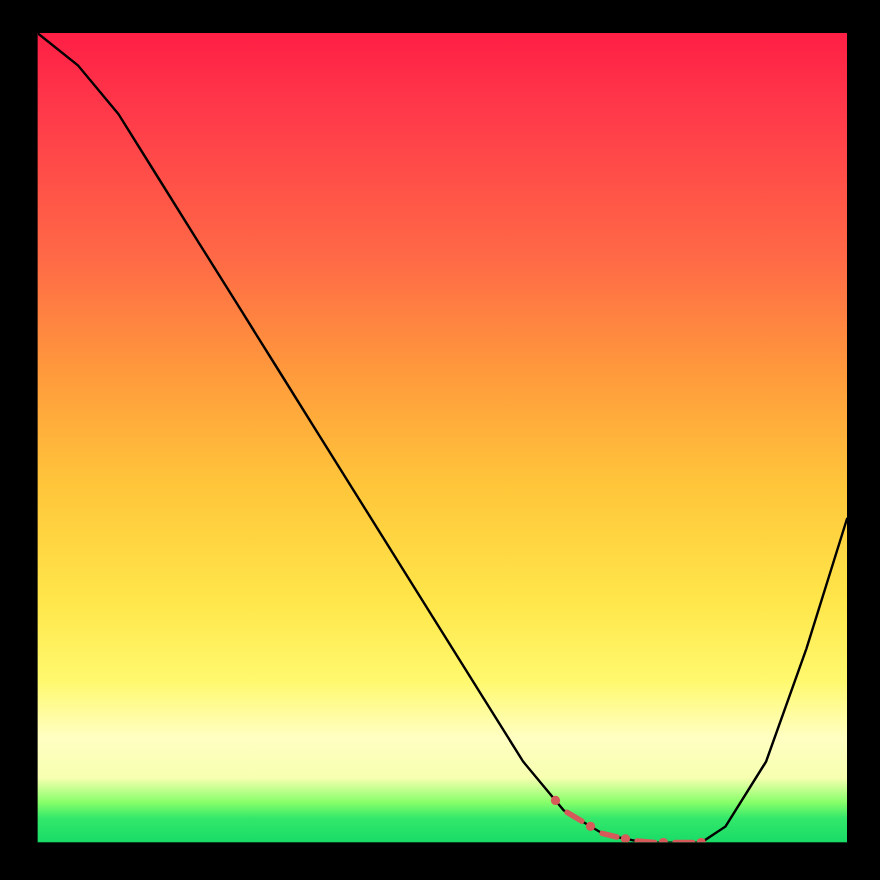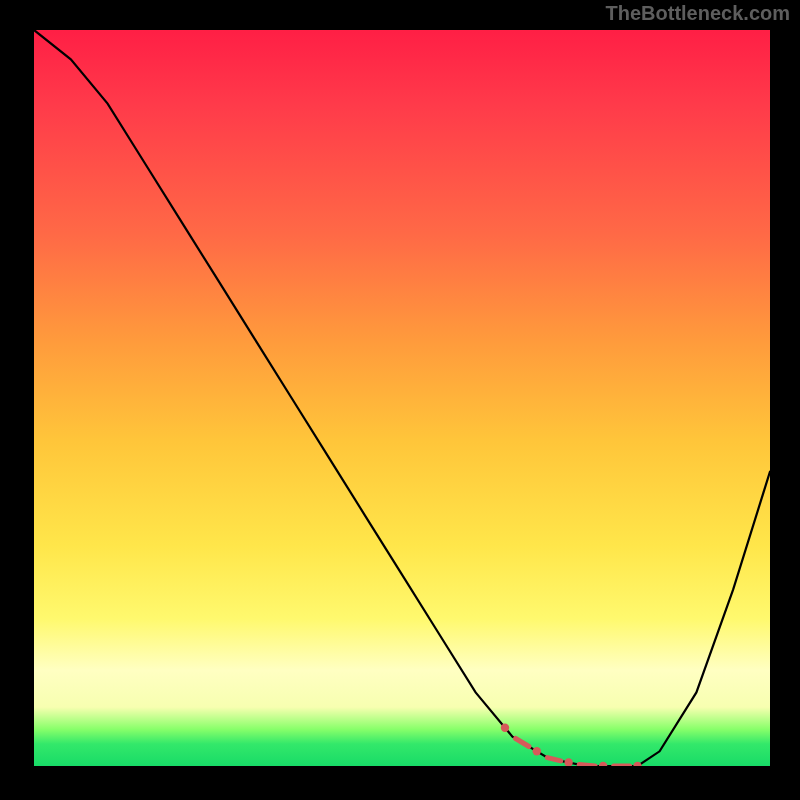--- a/index.html
+++ b/index.html
@@ -62,21 +62,20 @@
     left: 0;
     top: 0;
     width: 100%;
     height: 100%;
   }
 </style>
 </head>
 <body>
 
 <div class="container">
-  <div class="watermark">TheBottleneck.com</div>
 
   <div class="plot-area">
     <div class="gradient"></div>
 
     <svg class="curve" viewBox="0 0 736 736" preserveAspectRatio="none">
 
       <path id="curve-path" fill="none" stroke="#000000" stroke-width="2.2" stroke-linecap="round" d="M0.0 0.0 L36.8 29.4 L73.6 73.6 L110.4 132.5 L147.2 191.4 L184.0 250.2 L220.8 309.1 L257.6 368.0 L294.4 426.9 L331.2 485.8 L368.0 544.6 L404.8 603.5 L441.6 662.4 L478.4 706.6 L515.2 728.6 L552.0 736.0 L588.8 736.0 L603.5 736.0 L625.6 721.3 L662.4 662.4 L699.2 559.4 L736.0 441.6"></path>
 
       <g id="markers">
           <circle cx="471.0" cy="697.7" r="4.2" fill="#d65a5a"></circle>

